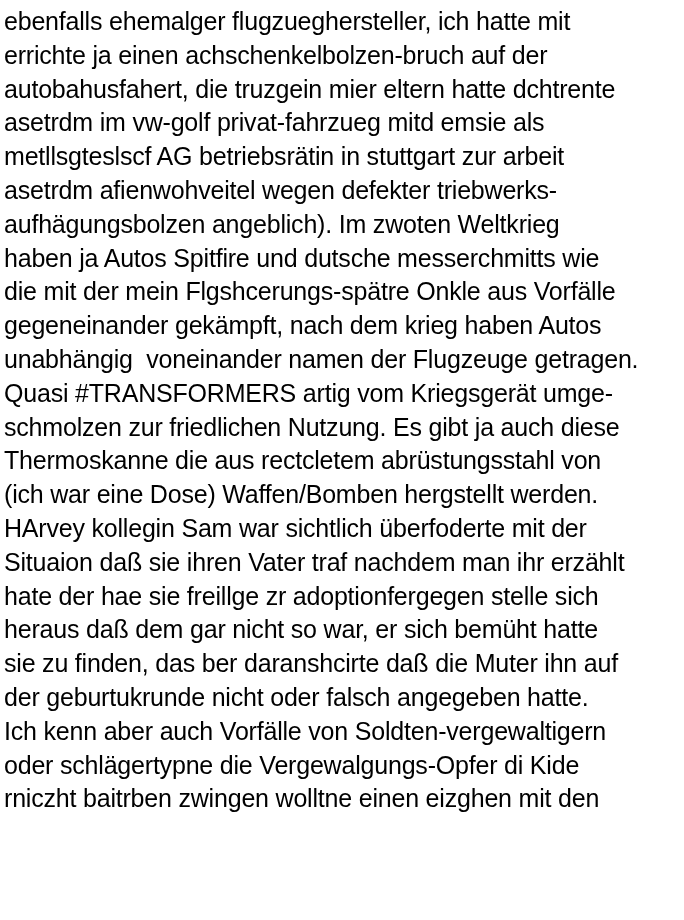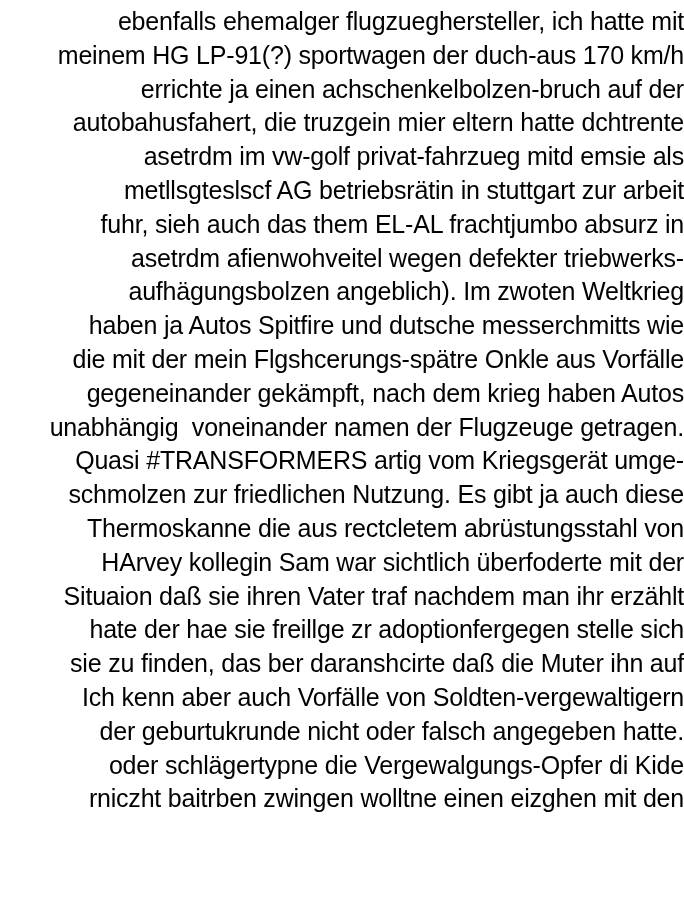--- a/index.html
+++ b/index.html
@@ -4,60 +4,59 @@
 <style>
   html, body {
     margin: 0;
     padding: 0;
     background: #ffffff;
   }
   .page {
     width: 684px;
     height: 920px;
     box-sizing: border-box;
-    padding: 5px 0 0 4px;
+    padding: 5px 16px 0 4px;
     background: #ffffff;
     overflow: hidden;
-    text-align: right;
   }
   .text-block {
     font-family: "Liberation Sans", "DejaVu Sans", sans-serif;
     font-size: 25px;
     line-height: 33.8px;
     color: #000000;
     font-weight: 400;
   }
   .text-line {
     white-space: pre;
     letter-spacing: -0.2px;
   }
 </style>
 </head>
 <body>
 
 <div class="page">
   <div class="text-block">
     <div class="text-line">ebenfalls ehemalger flugzueghersteller, ich hatte mit</div>
-    <div class="text-line">meinem HG LP-91(?) sportwagen der duch-aus 170 km/h</div>
     <div class="text-line">errichte ja einen achschenkelbolzen-bruch auf der</div>
     <div class="text-line">autobahusfahert, die truzgein mier eltern hatte dchtrente</div>
     <div class="text-line">asetrdm im vw-golf privat-fahrzueg mitd emsie als</div>
     <div class="text-line">metllsgteslscf AG betriebsrätin in stuttgart zur arbeit</div>
-    <div class="text-line">fuhr, sieh auch das them EL-AL frachtjumbo absurz in</div>
     <div class="text-line">asetrdm afienwohveitel wegen defekter triebwerks-</div>
     <div class="text-line">aufhägungsbolzen angeblich). Im zwoten Weltkrieg</div>
     <div class="text-line">haben ja Autos Spitfire und dutsche messerchmitts wie</div>
     <div class="text-line">die mit der mein Flgshcerungs-spätre Onkle aus Vorfälle</div>
     <div class="text-line">gegeneinander gekämpft, nach dem krieg haben Autos</div>
     <div class="text-line">unabhängig  voneinander namen der Flugzeuge getragen.</div>
     <div class="text-line">Quasi #TRANSFORMERS artig vom Kriegsgerät umge-</div>
     <div class="text-line">schmolzen zur friedlichen Nutzung. Es gibt ja auch diese</div>
     <div class="text-line">Thermoskanne die aus rectcletem abrüstungsstahl von</div>
+    <div class="text-line">(ich war eine Dose) Waffen/Bomben hergstellt werden.</div>
     <div class="text-line">HArvey kollegin Sam war sichtlich überfoderte mit der</div>
     <div class="text-line">Situaion daß sie ihren Vater traf nachdem man ihr erzählt</div>
     <div class="text-line">hate der hae sie freillge zr adoptionfergegen stelle sich</div>
+    <div class="text-line">heraus daß dem gar nicht so war, er sich bemüht hatte</div>
     <div class="text-line">sie zu finden, das ber daranshcirte daß die Muter ihn auf</div>
+    <div class="text-line">der geburtukrunde nicht oder falsch angegeben hatte.</div>
     <div class="text-line">Ich kenn aber auch Vorfälle von Soldten-vergewaltigern</div>
-    <div class="text-line">der geburtukrunde nicht oder falsch angegeben hatte.</div>
     <div class="text-line">oder schlägertypne die Vergewalgungs-Opfer di Kide</div>
     <div class="text-line">rniczht baitrben zwingen wolltne einen eizghen mit den</div>
   </div>
 </div>
 
 </body></html>

